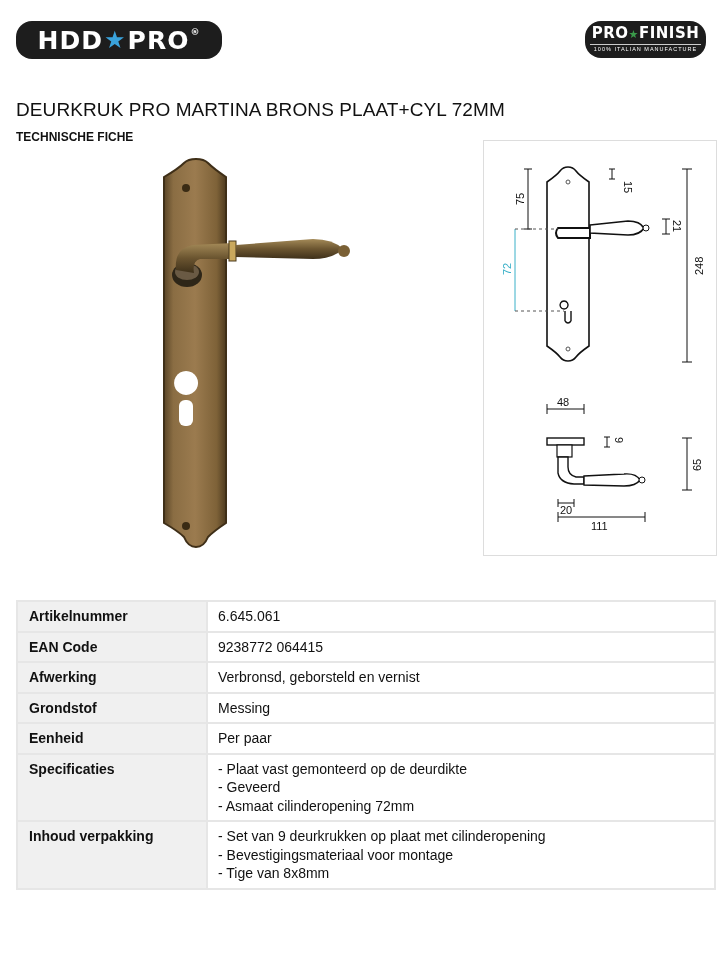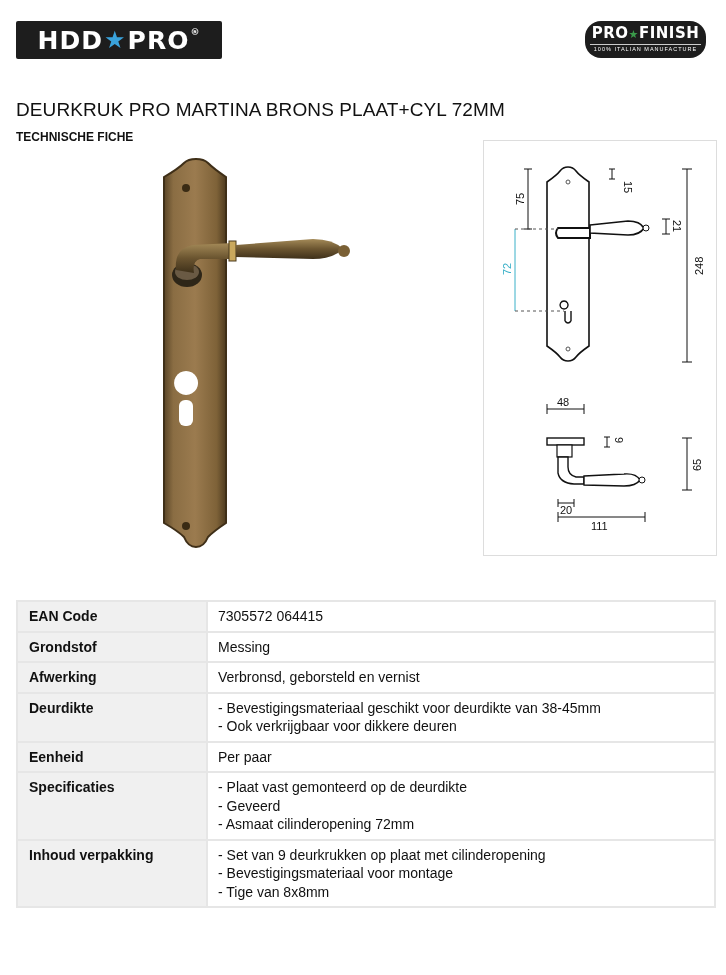--- a/index.html
+++ b/index.html
@@ -1,17 +1,17 @@
 <!DOCTYPE html>
 <html><head>
 <meta charset="utf-8">
 <style>
   html,body{margin:0;padding:0;background:#fff;}
   body{width:726px;height:975px;position:relative;overflow:hidden;font-family:"Liberation Sans",sans-serif;color:#111;}
-  .logo-hdd{position:absolute;left:16px;top:21px;width:206px;height:38px;background:#1d1d1d;border-radius:2px;display:flex;align-items:center;justify-content:center;color:#fff;font-family:"DejaVu Sans",sans-serif;font-weight:bold;font-size:25px;letter-spacing:1px;}
+  .logo-hdd{position:absolute;left:16px;top:21px;width:206px;height:38px;background:#1d1d1d;border-radius:16px;display:flex;align-items:center;justify-content:center;color:#fff;font-family:"DejaVu Sans",sans-serif;font-weight:bold;font-size:25px;letter-spacing:1px;}
   .logo-hdd .star{color:#3aa3dc;font-size:24px;margin:0 1px;}
   .logo-hdd .reg{font-size:9px;vertical-align:top;margin-left:1px;position:relative;top:-8px;}
   .logo-pro{position:absolute;left:585px;top:21px;width:121px;height:37px;background:#1d1d1d;border-radius:16px;color:#fff;text-align:center;}
   .logo-pro .main{font-family:"DejaVu Sans",sans-serif;font-weight:bold;font-size:15px;margin-top:3px;letter-spacing:0.5px;}
   .logo-pro .main .flag{color:#3a9a4a;font-size:11px;}
   .logo-pro .line{height:1px;background:#ccc;margin:2px 5px 1px;}
   .logo-pro .sub{font-size:5.5px;letter-spacing:1px;}
   .subtitle{position:absolute;left:16px;top:82px;font-weight:bold;font-size:12px;margin-top:48px;}
   .title{position:absolute;left:16px;top:99px;font-weight:normal;font-size:19px;letter-spacing:0.1px;}
   .photo{position:absolute;left:138px;top:155px;width:230px;height:410px;}
@@ -136,43 +136,42 @@
     <text transform="translate(131,296) rotate(90)">9</text>
     <text transform="translate(217,330) rotate(-90)">65</text>
     <text x="76" y="373">20</text>
     <text x="107" y="389">111</text>
   </g>
 </svg>
 
 <table class="spec-table">
   <tbody>
     <tr>
-      <td class="k">EAN Code</td>
+      <td class="k">Artikelnummer</td>
       <td class="v">
-          <span class="line-item">7305572 064415</span>
+          <span class="line-item">6.645.061</span>
         </td>
     </tr>
     <tr>
-      <td class="k">Grondstof</td>
+      <td class="k">EAN Code</td>
       <td class="v">
-          <span class="line-item">Messing</span>
+          <span class="line-item">9238772 064415</span>
         </td>
     </tr>
     <tr>
       <td class="k">Afwerking</td>
       <td class="v">
           <span class="line-item">Verbronsd, geborsteld en vernist</span>
         </td>
     </tr>
     <tr>
-      <td class="k">Deurdikte</td>
+      <td class="k">Grondstof</td>
       <td class="v">
-        <span class="line-item">- Bevestigingsmateriaal geschikt voor deurdikte van 38-45mm</span>
-        <span class="line-item">- Ook verkrijgbaar voor dikkere deuren</span>
-      </td>
+          <span class="line-item">Messing</span>
+        </td>
     </tr>
     <tr>
       <td class="k">Eenheid</td>
       <td class="v">
           <span class="line-item">Per paar</span>
         </td>
     </tr>
     <tr>
       <td class="k">Specificaties</td>
       <td class="v">

